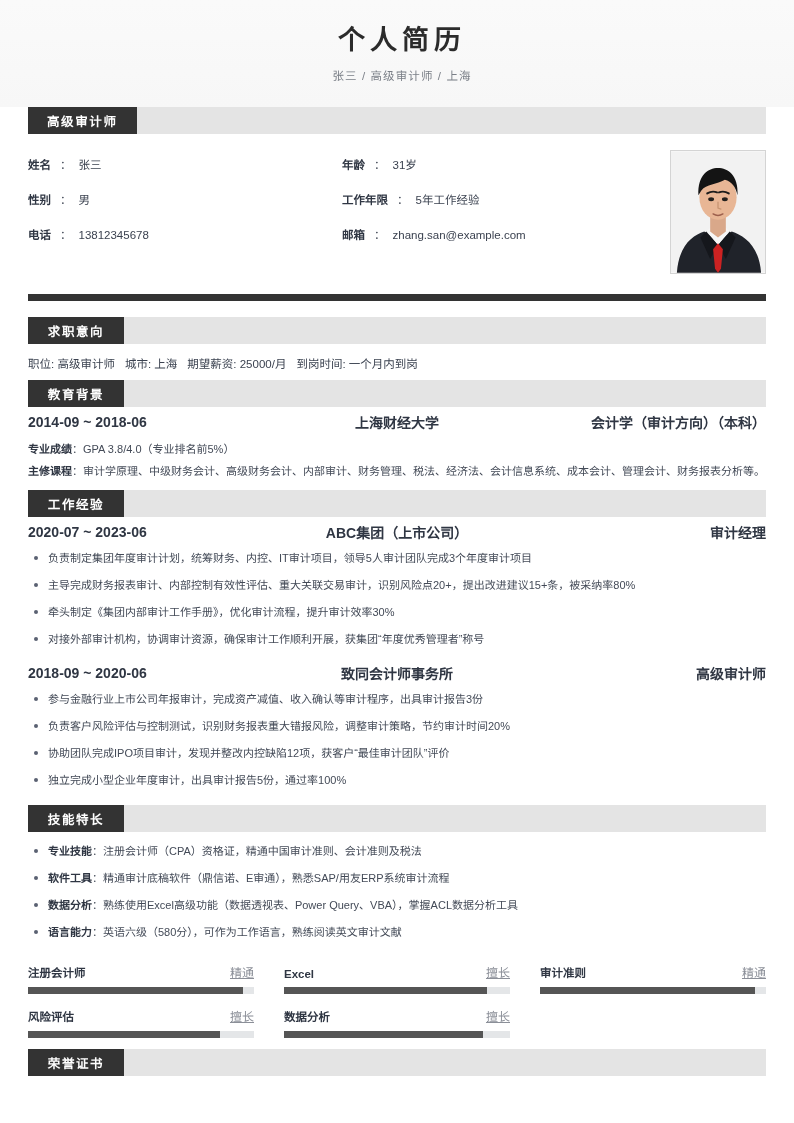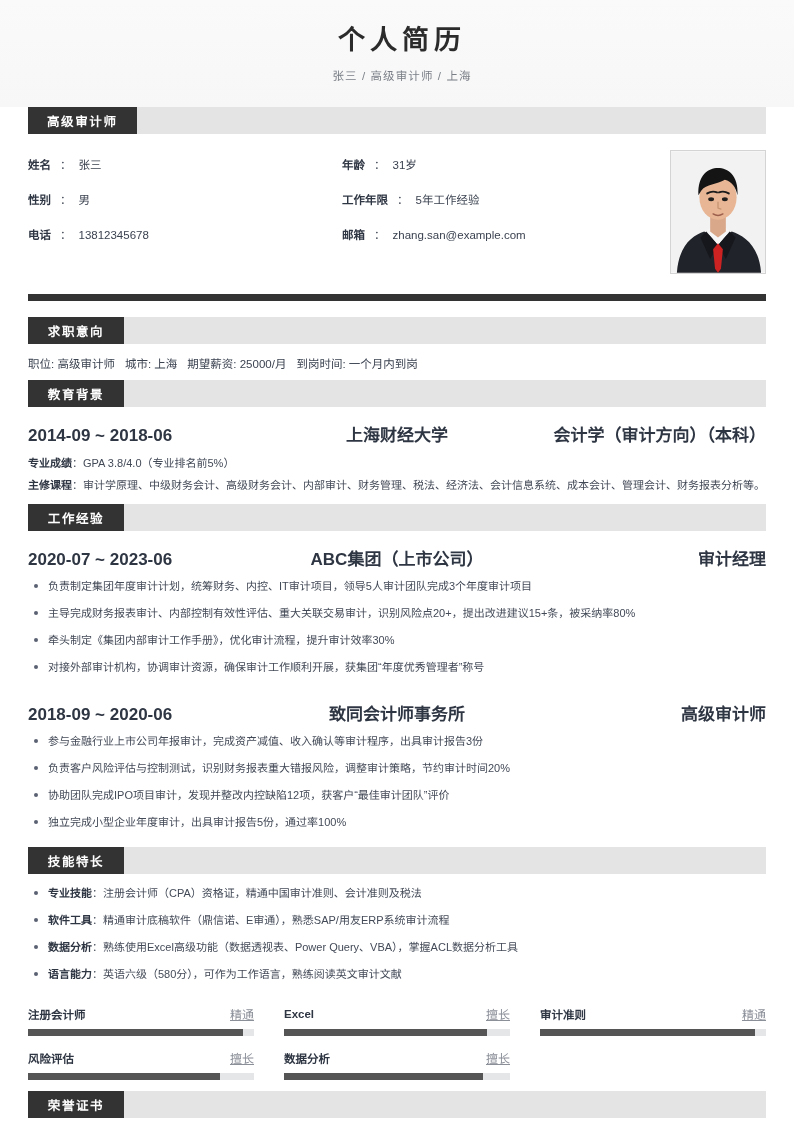--- a/index.html
+++ b/index.html
@@ -121,25 +121,25 @@
     padding: 11px 28px 9px 28px;
     flex-wrap: wrap;
   }
   .intent-item { white-space: nowrap; }
   .intent-key { color: #3b4250; }
   .intent-val { color: #3b4250; }
 
   
   .entry-head {
     display: flex;
-    align-items: flex-end;
-    font-size: 17px;
+    align-items: center;
+    font-size: 14px;
     font-weight: 700;
     color: #2f3643;
-    padding: 14px 0 8px 0;
+    padding: 5px 0 8px 0;
   }
   .entry-date { width: 31%; }
   .entry-org  { width: 38%; text-align: center; }
   .entry-role { width: 31%; text-align: right; }
 
   .detail-line {
     font-size: 11px;
     color: #434a57;
     line-height: 1.78;
     padding-bottom: 2px;
@@ -178,21 +178,21 @@
     display: grid;
     grid-template-columns: repeat(3, 1fr);
     column-gap: 30px;
     row-gap: 13px;
     padding: 12px 28px 8px 28px;
   }
   .skillbar-item { }
   .skillbar-top {
     display: flex;
     justify-content: space-between;
-    align-items: center;
+    align-items: flex-end;
     margin-bottom: 7px;
   }
   .skillbar-name {
     font-size: 11.5px;
     font-weight: 700;
     color: #2f3643;
   }
   .skillbar-level {
     font-size: 12px;
     color: #8b8f98;

